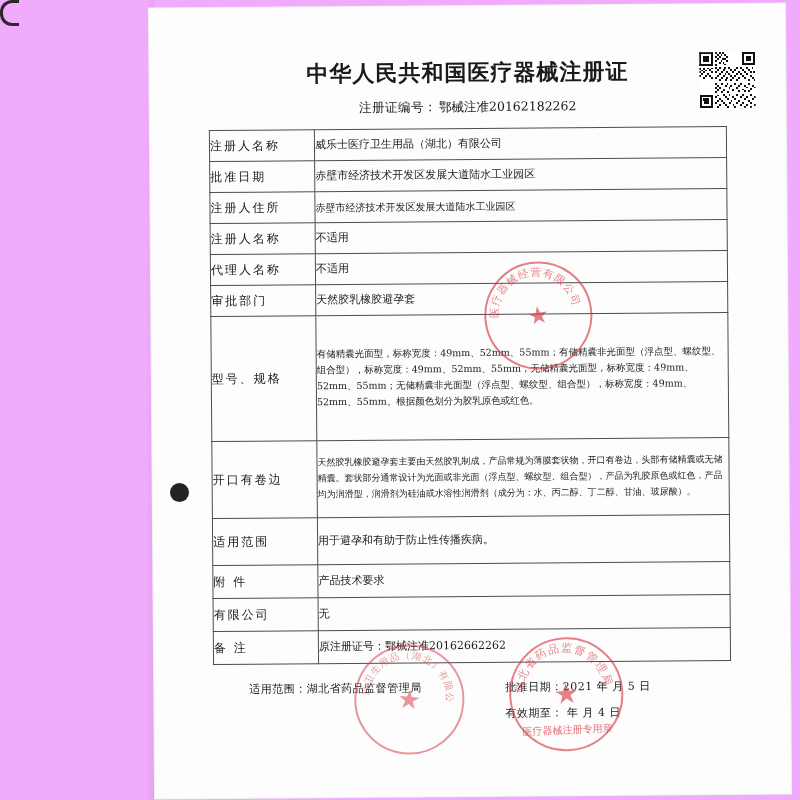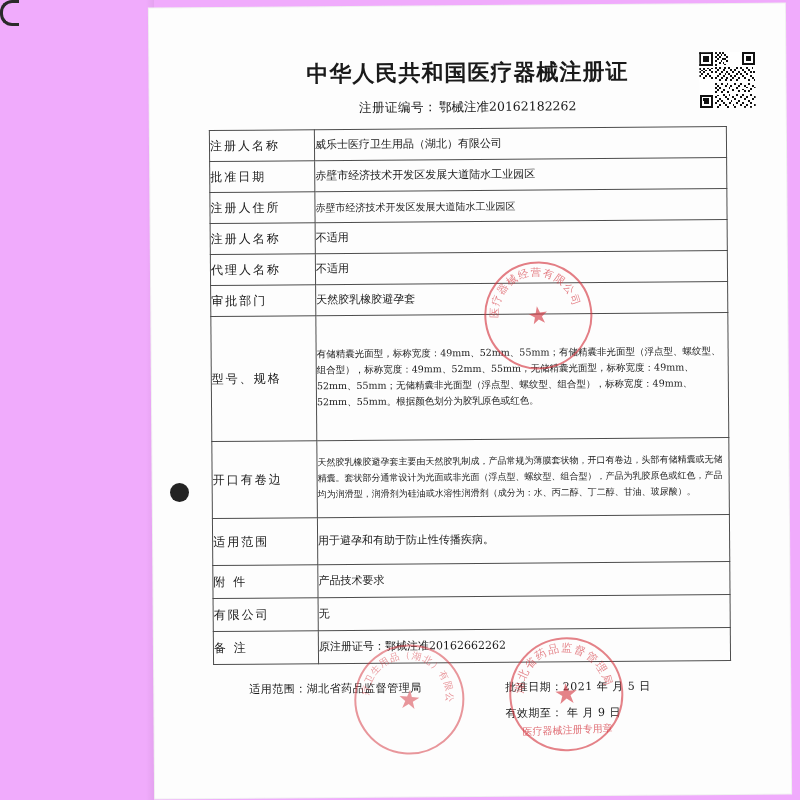--- a/index.html
+++ b/index.html
@@ -496,21 +496,21 @@
           </tr>
         </tbody>
       </table>
 
       <div class="footer">
         <div class="row">
           <div class="dept">
             <span>适用范围：</span><span>湖北省药品监督管理局</span>
           </div>
           <div class="approve-date">批准日期：2021 年      月      5 日</div>
-          <div class="valid-date">有效期至：        年        月      9 日</div>
+          <div class="valid-date">有效期至：        年        月      4 日</div>
         </div>
       </div>
 
       <div class="seal" id="seal-company">
         <div class="arc-text">
           <svg width="100" height="100" viewBox="0 0 100 100">
             <defs>
               <path id="arcTop1" d="M 12,50 A 38,38 0 0 1 88,50"></path>
             </defs>
             <text font-family="DejaVu Serif, serif" font-size="10.5" fill="#d4323c" letter-spacing="1.2">

